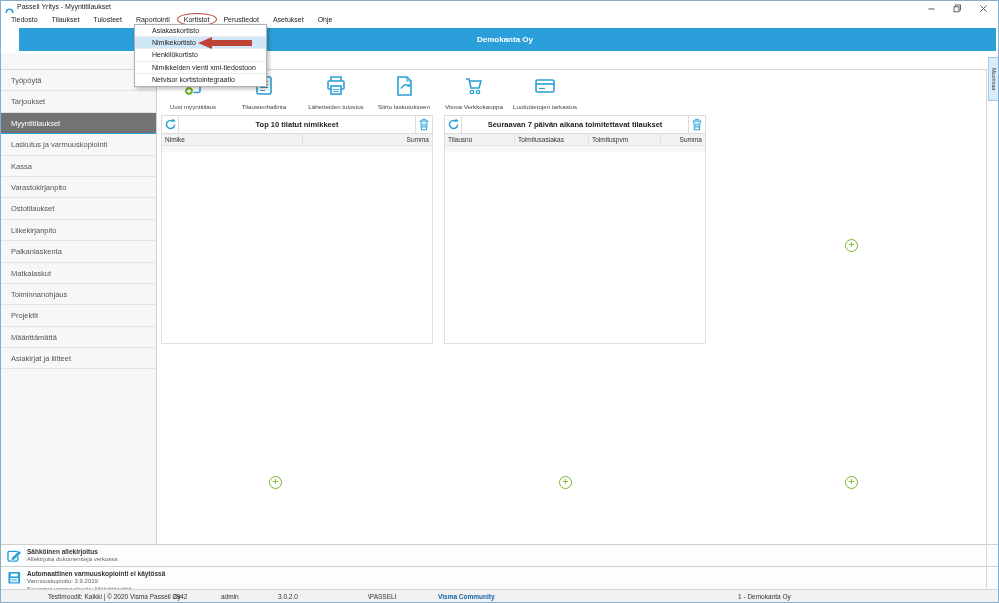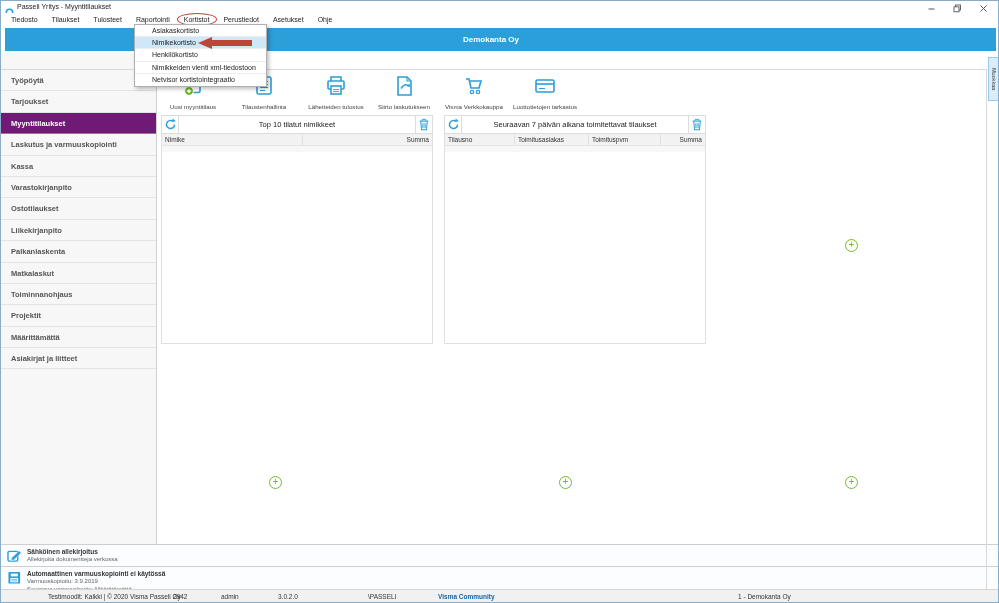--- a/index.html
+++ b/index.html
@@ -13,49 +13,49 @@
   .titlebar { position:absolute; top:0; left:0; right:0; height:12px; background:#fff; }
   .titlebar .app-icon { position:absolute; left:4px; top:2px; }
   .titlebar .title { position:absolute; left:16px; top:1px; font-size:7px; color:#222; line-height:10px; }
   .win-controls { position:absolute; right:2px; top:0; display:flex; }
   .win-btn { width:26px; height:14px; display:flex; align-items:center; justify-content:center; }
   
   .menubar { position:absolute; top:12px; left:0; right:0; height:13px; background:#fff; display:flex; padding-left:3px; }
   .menu-item { position:relative; font-size:7px; line-height:13px; padding:0 7px; color:#222; }
   .menu-item .ellipse { position:absolute; left:0; top:0; right:-1px; bottom:0; border:1.5px solid #bf4438; border-radius:50%; }
   
-  .bluebar { position:absolute; top:27px; left:4px; right:2px; height:23px; background:#2b9fd9; }
+  .bluebar { position:absolute; top:27px; left:18px; right:2px; height:23px; background:#2b9fd9; }
   .bluebar .company { position:absolute; left:0; width:972px; top:0; line-height:23px; text-align:center; color:#fff; font-size:8px; font-weight:bold; }
   
   .dropdown { position:absolute; left:133px; top:23px; width:133px; background:#fff; border:1px solid #b0b0b0; box-shadow:2px 2px 4px rgba(0,0,0,.25); z-index:20; }
   .dd-item { position:relative; height:12.2px; line-height:12.2px; padding-left:17px; font-size:7px; color:#222; border-bottom:1px solid #ececec; }
   .dd-item:last-child { border-bottom:none; }
   .dd-item.hl { background:#cfe7f7; }
   .arrow-annot { position:absolute; left:63px; top:50%; transform:translateY(-50%); display:flex; align-items:center; z-index:30; }
   .arrow-head { width:0; height:0; border-top:6.5px solid transparent; border-bottom:6.5px solid transparent; border-right:14px solid #bf4438; }
   .arrow-body { width:40px; height:6px; background:#bf4438; }
   
   .sidebar { position:absolute; left:0; top:52px; width:156px; height:538px; background:#f7f7f7; border-right:1px solid #d0d0d0; }
-  .sb-list { position:absolute; top:17px; left:0; right:0;font-weight:bold; }
+  .sb-list { position:absolute; top:17px; left:0; right:0; }
   .sb-item { height:21.4px; line-height:21.4px; padding-left:10px; font-size:7.5px; color:#555; border-bottom:1px solid #e3e3e3; }
-  .sb-item.sel { background:#701a75; color:#fff; border-bottom-color:#2b9fd9; }
+  .sb-item.sel { background:#737373; color:#fff; border-bottom-color:#2b9fd9; }
   .info-box { position:absolute; left:0; right:0; background:#fcfdfe; border-top:1px solid #cfcfcf; padding:3px 4px 2px 26px; }
   .info-box .ib-icon { position:absolute; left:6px; top:4px; }
   .ib-title { font-size:6.5px; font-weight:bold; color:#333; line-height:8px; }
   .ib-sub { font-size:6px; color:#666; line-height:7.5px; }
   
   .hline-top { position:absolute; left:0; top:68px; width:986px; border-top:1px solid #d9d9d9; }
   .vline-right { position:absolute; left:985px; top:68px; height:522px; border-left:1px solid #d9d9d9; }
   .toolbar-btn { position:absolute; top:74px; width:70px; text-align:center; cursor:default; }
   .toolbar-btn .tb-label { display:block; margin-top:2px; font-size:6.2px; color:#444; }
   
   .panel { position:absolute; top:114px; height:229px; }
   .panel-header { display:flex; height:19px; }
   .ph-btn { width:18px; height:19px; border:1px solid #dcdcdc; background:#fff; display:flex; align-items:center; justify-content:center; }
-  .ph-title { flex:1; border:1px solid #dcdcdc; border-left:none; border-right:none; text-align:center; line-height:17px; font-size:7.5px; font-weight:normal; color:#222; background:#fff; }
+  .ph-title { flex:1; border:1px solid #dcdcdc; border-left:none; border-right:none; text-align:center; line-height:17px; font-size:7.5px; font-weight:bold; color:#222; background:#fff; }
   .cols { display:flex; height:12px; background:#f2f2f2; border-left:1px solid #e0e0e0; border-right:1px solid #e0e0e0; border-bottom:1px solid #e4e4e4; }
   .col { font-size:6.5px; line-height:11px; color:#333; padding:0 3px; border-right:1px solid #e0e0e0; }
   .col:last-child { border-right:none; text-align:right; }
   .substrip { height:6px; background:#f7f7f7; border-left:1px solid #e0e0e0; border-right:1px solid #e0e0e0; }
   .panel-body { background:#fff; border:1px solid #e0e0e0; border-top:none; height:192px; }
   
   .plus-btn { position:absolute; width:13px; height:13px; border:1.2px solid #76b82a; border-radius:50%; color:#76b82a; font-size:10px; line-height:10px; text-align:center; background:#fff; }
   .edit-tab { position:absolute; left:987px; top:56px; width:11px; height:44px; background:#d9ecf9; border:1px solid #9cc9e8; writing-mode:vertical-rl; font-size:5.5px; color:#333; text-align:center; line-height:9px; }
   
   .statusbar { position:absolute; left:0; right:0; bottom:0; height:13px; background:#f1f1f1; border-top:1px solid #d5d5d5; font-size:6.5px; color:#333; }

